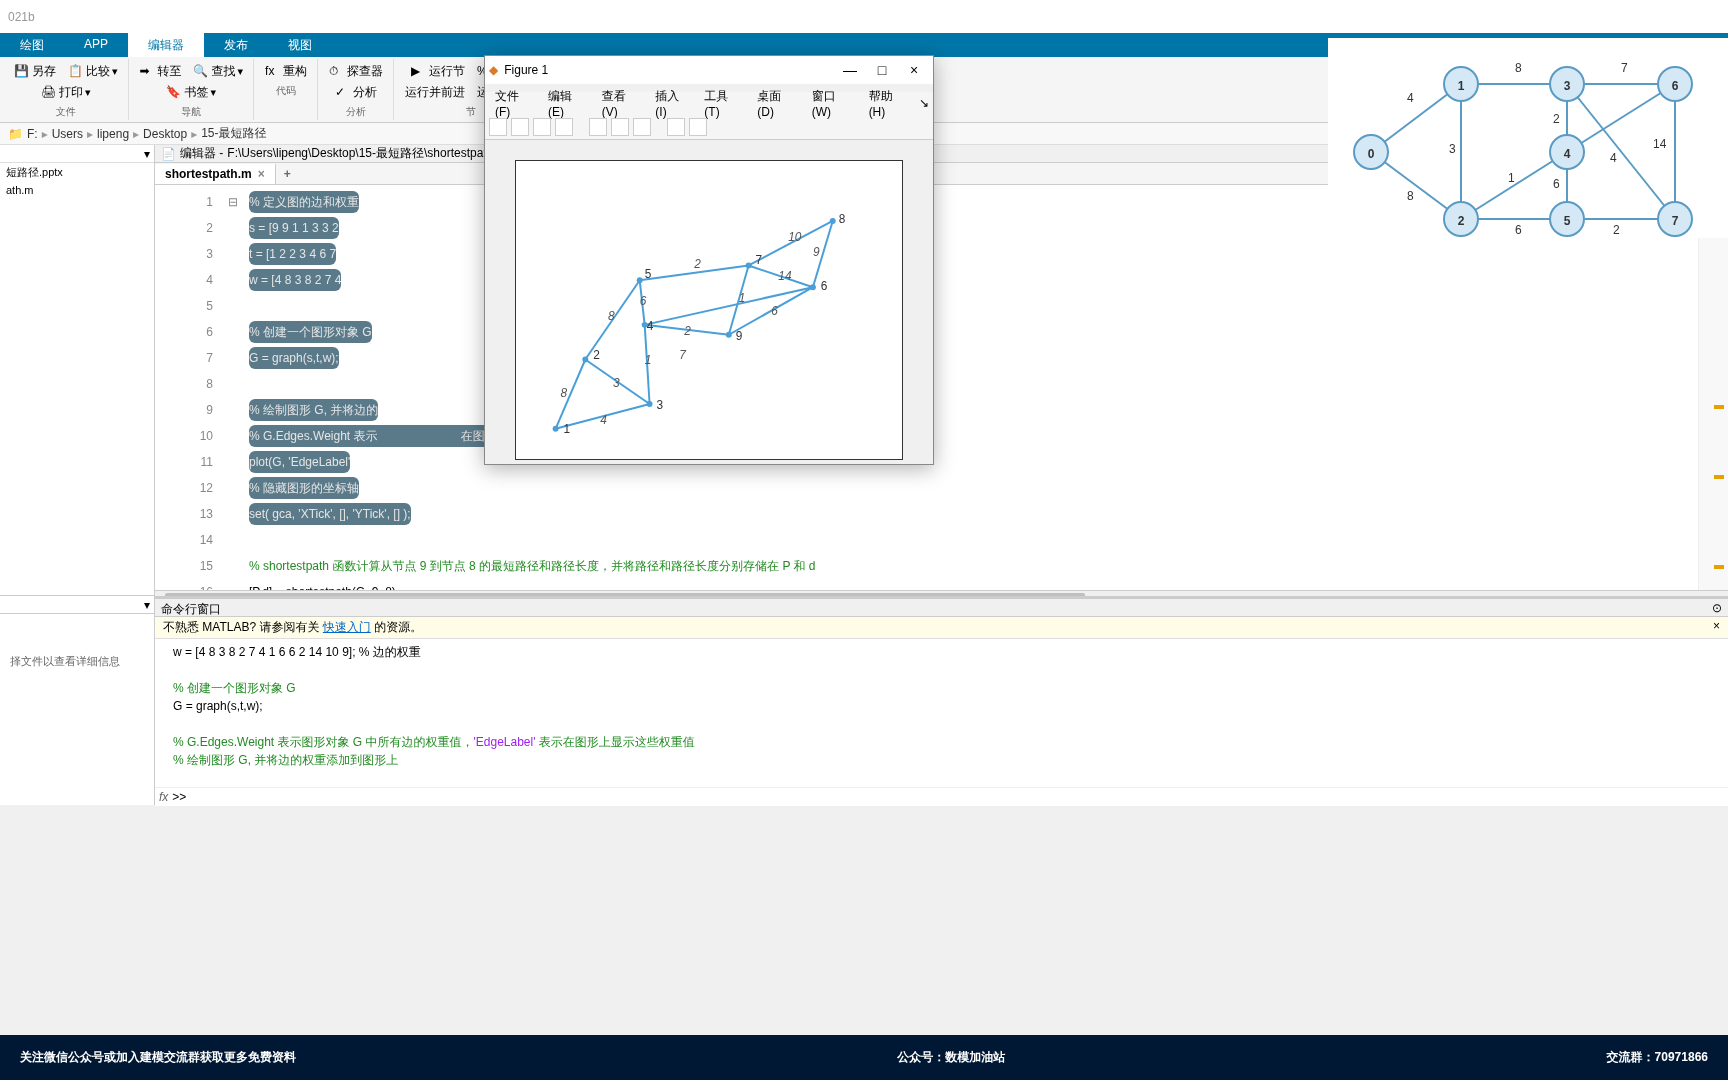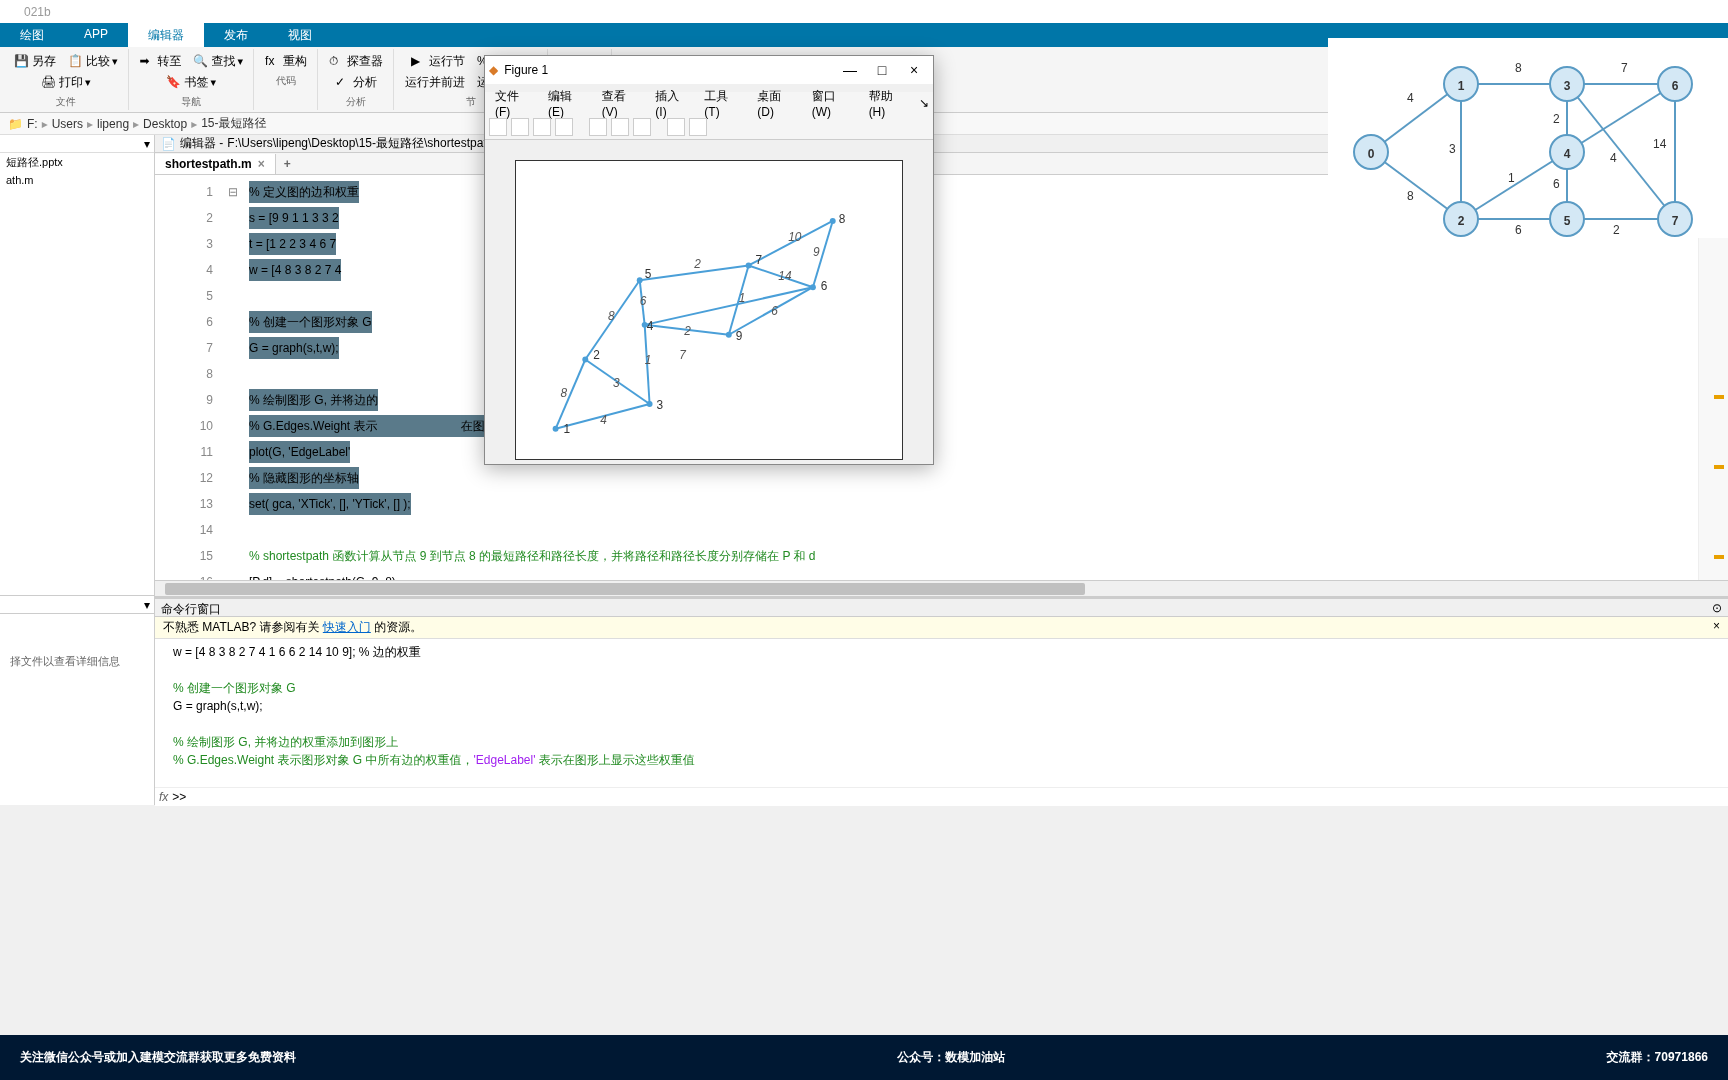--- a/index.html
+++ b/index.html
@@ -1,17 +1,17 @@
 <!DOCTYPE html>
 <html><head>
 <meta charset="utf-8">
 <style>
 *{margin:0;padding:0;box-sizing:border-box;font-family:"Microsoft YaHei",Arial,sans-serif;font-size:12px;}
 body{background:#f0f0f0;width:1728px;height:1080px;overflow:hidden;position:relative;}
-.titlebar{height:23px;background:#fff;display:flex;align-items:center;padding:0 24px;color:#999;}
+.titlebar{height:33px;background:#fff;display:flex;align-items:center;padding:0 8px;color:#999;}
 .tabs{height:24px;background:#0076a8;display:flex;}
 .tab{padding:4px 20px;color:#fff;cursor:pointer;}
 .tab.active{background:#fff;color:#0076a8;}
 .toolbar{height:66px;background:#f5f5f5;border-bottom:1px solid #ccc;display:flex;align-items:center;padding:2px 4px;gap:1px;}
 .tool-group{display:flex;flex-direction:column;align-items:center;padding:2px 6px;border-right:1px solid #ddd;height:100%;}
 .tool-row{display:flex;gap:4px;}
 .tool-btn{display:flex;align-items:center;gap:2px;padding:2px 4px;cursor:pointer;font-size:11px;}
 .tool-label{font-size:10px;color:#666;margin-top:2px;}
 .ico{width:16px;height:16px;display:inline-block;}
 .breadcrumb{height:22px;background:#f8f8f8;border-bottom:1px solid #ddd;display:flex;align-items:center;padding:0 8px;font-size:11px;gap:4px;}
@@ -25,21 +25,21 @@
 .editor-area{flex:1;display:flex;flex-direction:column;background:#fff;position:relative;}
 .editor-title{height:18px;background:#f0f0f0;border-bottom:1px solid #ccc;padding:2px 6px;font-size:11px;display:flex;align-items:center;gap:4px;}
 .file-tabs{height:22px;background:#f5f5f5;border-bottom:1px solid #ccc;display:flex;align-items:center;font-weight:bold;}
 .file-tab{padding:3px 10px;background:#fff;border-right:1px solid #ccc;font-size:11px;display:flex;align-items:center;gap:6px;}
 .file-tab .close{cursor:pointer;color:#888;}
 .plus-tab{padding:3px 8px;cursor:pointer;color:#666;}
 .code-area{flex:1;display:flex;overflow:hidden;font-family:Consolas,monospace;font-size:16px;}
 .line-numbers{width:70px;text-align:right;padding:4px 12px 4px 4px;color:#888;background:#fff;line-height:26px;font-size:16px;}
 .code-content{flex:1;padding:4px 8px;line-height:26px;background:#fff;white-space:pre;overflow:hidden;}
 .code-line{height:26px;}
-.hl{background:#5a7a8a;color:#000000;padding:4px 0;}
+.hl{background:#5a7a8a;color:#e5e5e5;padding:4px 0;border-radius:6px;}
 .fold-col{width:16px;background:#fff;padding-top:4px;line-height:26px;text-align:center;color:#888;font-size:10px;}
 .right-margin{width:30px;background:#f8f8f8;border-left:1px solid #eee;position:relative;}
 .marker{position:absolute;right:4px;width:10px;height:4px;background:#e8a000;}
 .cmd-panel{height:210px;border-top:3px solid #ccc;background:#fff;display:flex;flex-direction:column;}
 .cmd-header{height:18px;background:#f0f0f0;border-bottom:1px solid #ccc;padding:2px 6px;font-size:11px;display:flex;justify-content:space-between;}
 .cmd-notice{background:#fffde7;border-bottom:1px solid #ddd;padding:2px 8px;font-size:11px;display:flex;justify-content:space-between;gap:24px;}
 .cmd-content{flex:1;padding:4px 8px;font-family:Consolas,monospace;font-size:12px;line-height:18px;overflow:auto;}
 .cmd-line{white-space:pre;}
 .cmd-prompt{display:flex;align-items:center;padding:2px 4px;border-top:1px solid #eee;}
 .fx{font-style:italic;color:#666;margin-right:4px;}
@@ -262,22 +262,22 @@
       <span>的资源。</span>
     </span>
     <span style="cursor:pointer">×</span>
   </div>
   <div class="cmd-content" id="cmdout">
       <div class="cmd-line" style="">   w = [4 8 3 8 2 7 4 1 6 6 2 14 10 9]; % 边的权重</div>
       <div class="cmd-line" style="">   </div>
       <div class="cmd-line" style="color:#228B22">   % 创建一个图形对象 G</div>
       <div class="cmd-line" style="">   G = graph(s,t,w);</div>
       <div class="cmd-line" style="">   </div>
+      <div class="cmd-line" style="color:#228B22">   % G.Edges.Weight 表示图形对象 G 中所有边的权重值，<span style="color:#a020f0">'EdgeLabel'</span> 表示在图形上显示这些权重值</div>
       <div class="cmd-line" style="color:#228B22">   % 绘制图形 G, 并将边的权重添加到图形上</div>
-      <div class="cmd-line" style="color:#228B22">   % G.Edges.Weight 表示图形对象 G 中所有边的权重值，<span style="color:#a020f0">'EdgeLabel'</span> 表示在图形上显示这些权重值</div>
     </div>
   <div class="cmd-prompt">
     <span class="fx">fx</span>
     <span>&gt;&gt;</span>
   </div>
 </div>
 
 <div class="figure-window">
   <div class="fig-titlebar">
     <div class="fig-title">

